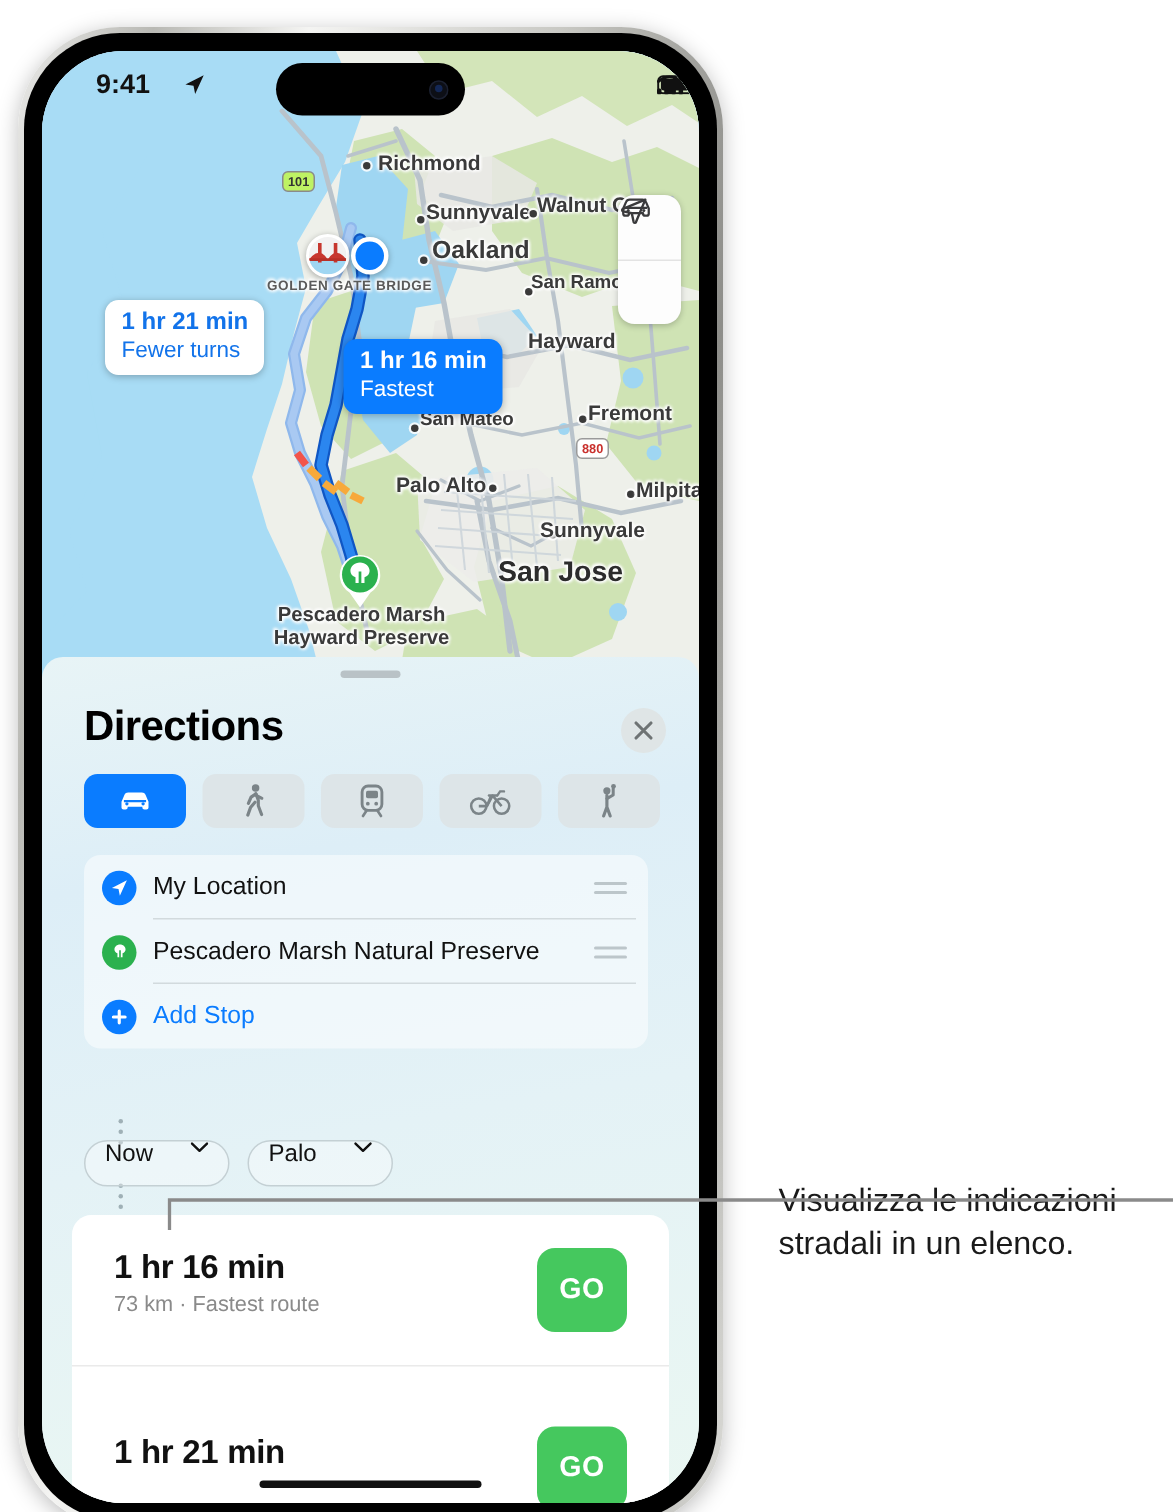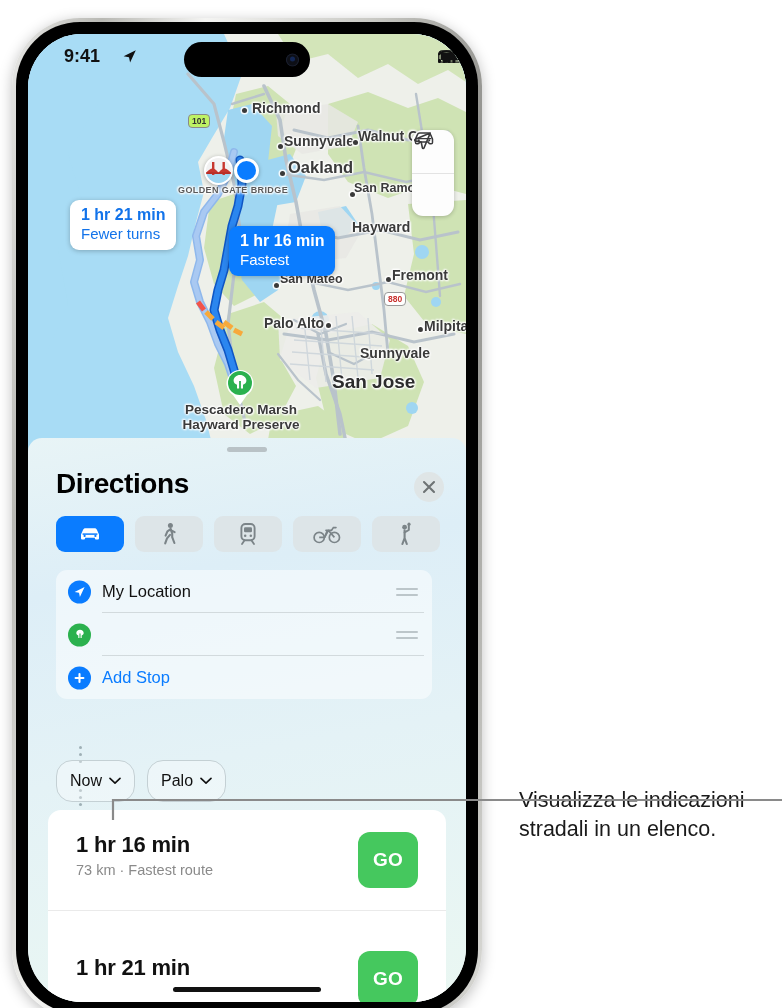--- a/index.html
+++ b/index.html
@@ -119,22 +119,22 @@
           width:23px; height:23px; border-radius:50%; display:flex; align-items:center; justify-content:center; }
   .rpin.nav  { background:#0a7cff; }
   .rpin.dest { background:#2bb14e; }
   .rpin.add  { background:#0a7cff; }
   .dots { position:absolute; left:22.5px; width:3px; display:flex; flex-direction:column; gap:4px; }
   .dots i { width:3px; height:3px; border-radius:50%; background:#9fb0b6; display:block; }
   .handle { margin-left:auto; width:22px; display:flex; flex-direction:column; gap:4px; }
   .handle i { height:2px; background:#bcc6ca; border-radius:1px; display:block; }
 
   .chips { position:absolute; left:28px; top:322px; display:flex; gap:12px; }
-  .chip { height:42px; padding:0 13px; border-radius:16px; border:1px solid #c4d0d4;
-          background:rgba(255,255,255,.35); display:flex; align-items:center; gap:7px;
+  .chip { height:31px; padding:0 13px; border-radius:16px; border:1px solid #c4d0d4;
+          background:rgba(255,255,255,.35); display:flex; align-items:flex-start; gap:25px;
           font-size:16px; color:#111; }
 
   .results { position:absolute; left:20px; top:372px; width:398px; height:200px;
              background:#fff; border-radius:13px 13px 0 0; }
   .rescard { position:relative; height:100px; padding:22px 0 0 28px; }
   .rescard + .rescard { border-top:1px solid #eaeaea; }
   .res-time { font-size:22px; font-weight:700; color:#111; letter-spacing:-.2px; }
   .res-sub { font-size:14.5px; color:#8a8a8a; margin-top:4px; }
   .gobtn { position:absolute; right:28px; top:22px; width:60px; height:56px; border-radius:12px;
            background:#45c85e; display:flex; align-items:center; justify-content:center;
@@ -447,20 +447,21 @@
           </div>
 
         <div class="rrow">
           <div class="rpin dest">
             <svg width="14" height="14" viewBox="0 0 14 14">
               <path d="M7 2.2 C4.9 2.2 3.3 3.7 3.3 5.5 C3.3 6.7 4.1 7.6 5.3 8 L5.3 10.6 L8.7 10.6
                        L8.7 8 C9.9 7.6 10.7 6.7 10.7 5.5 C10.7 3.7 9.1 2.2 7 2.2 Z" fill="#fff"></path>
               <rect x="6.45" y="6" width="1.1" height="5" fill="#2bb14e"></rect>
             </svg>
           </div>
+          <div class="txt">Pescadero Marsh Natural Preserve</div>
           <div class="handle">
               <i></i>
               <i></i>
             </div>
           <div class="sep"></div>
         </div>
 
         <div class="dots" style="top:219px; left:22.5px;">
             <i></i>
             <i></i>

